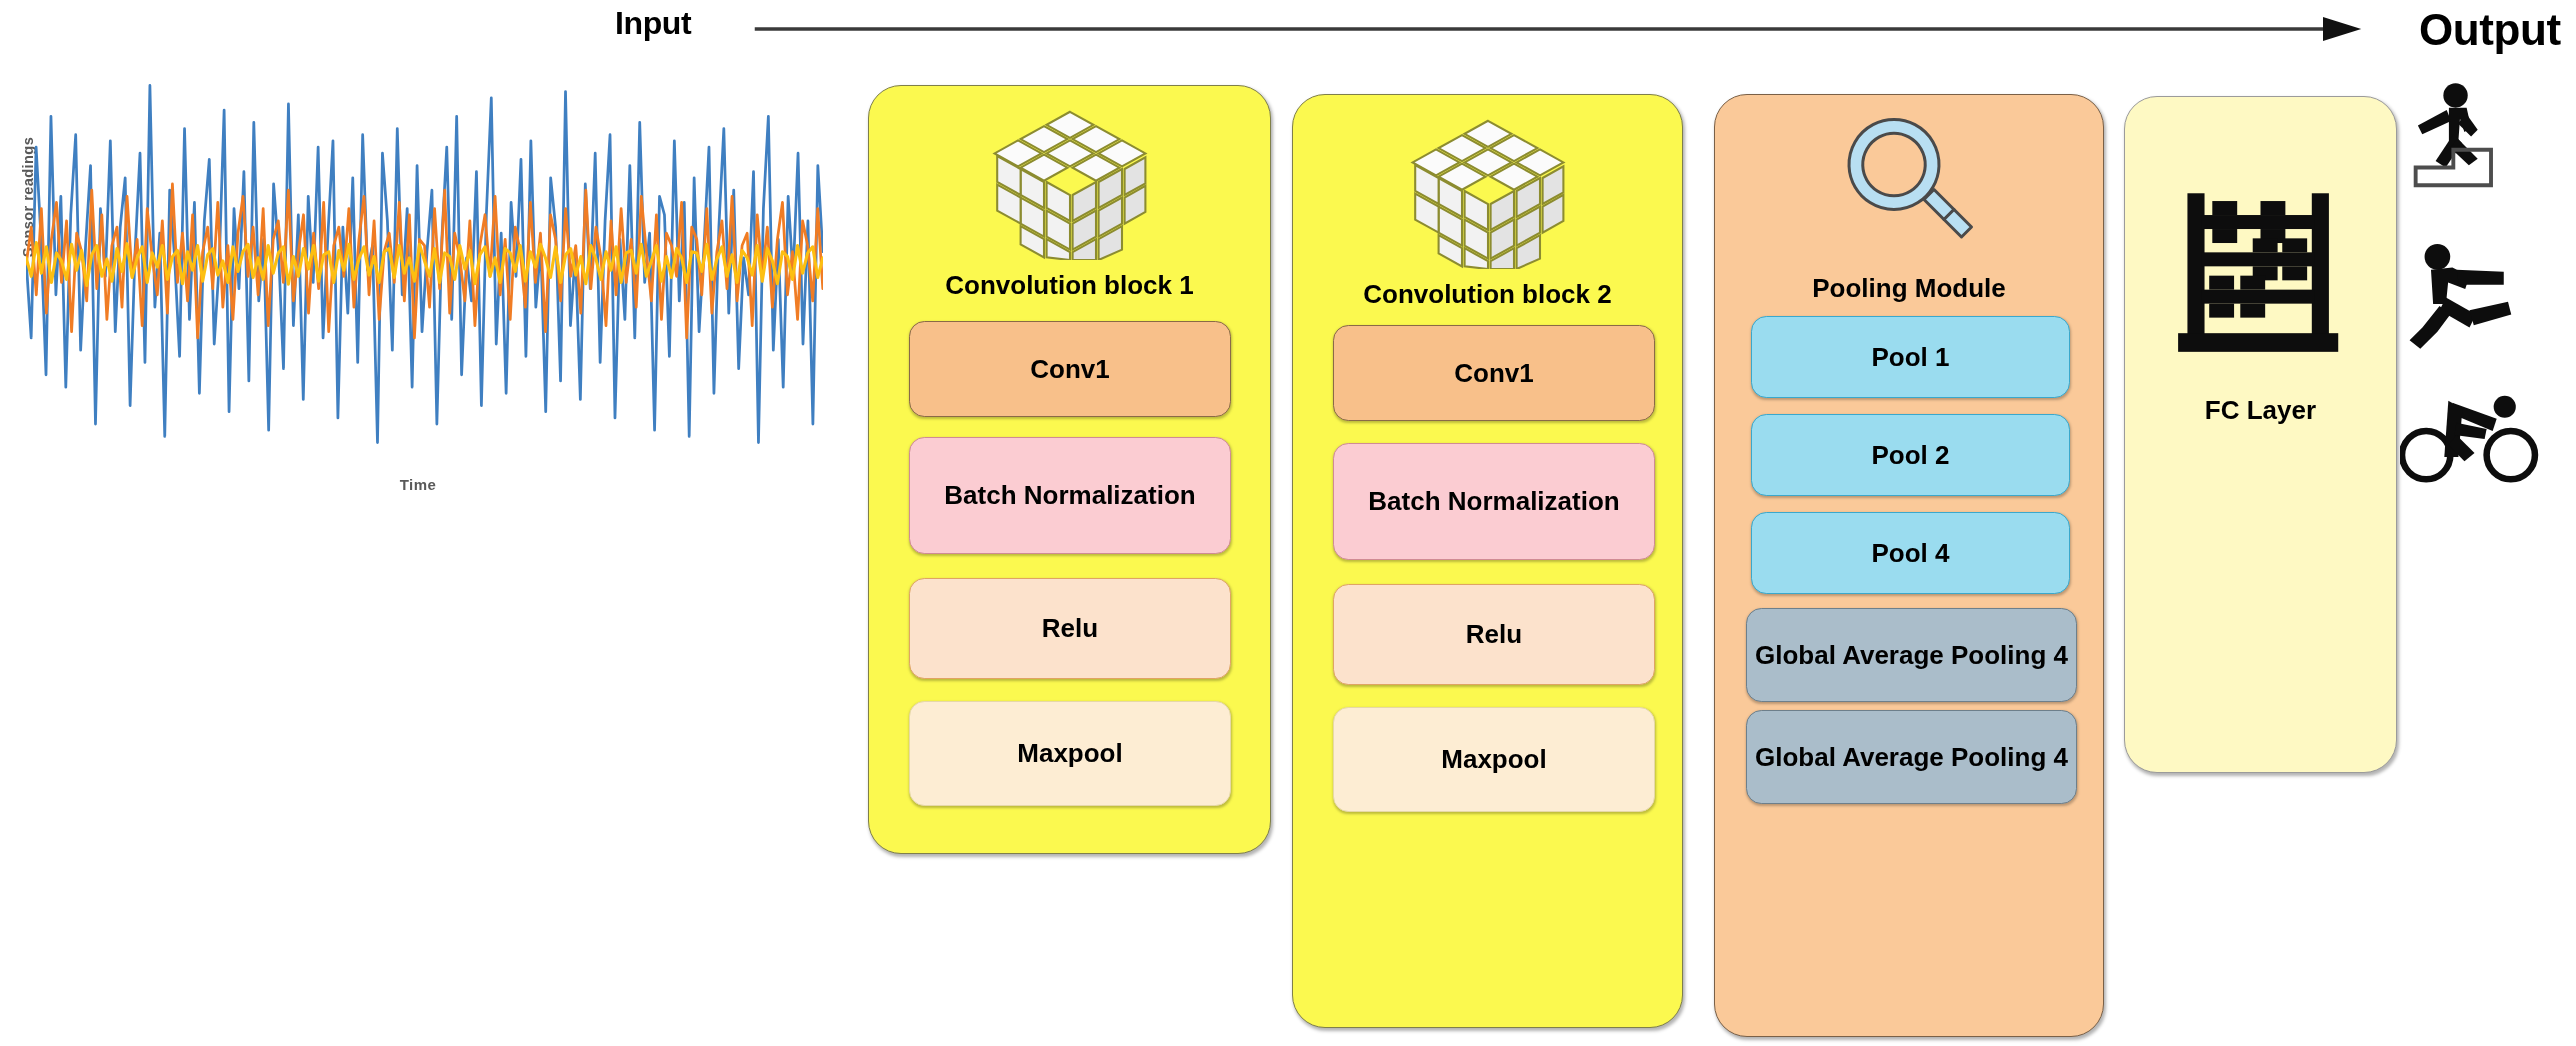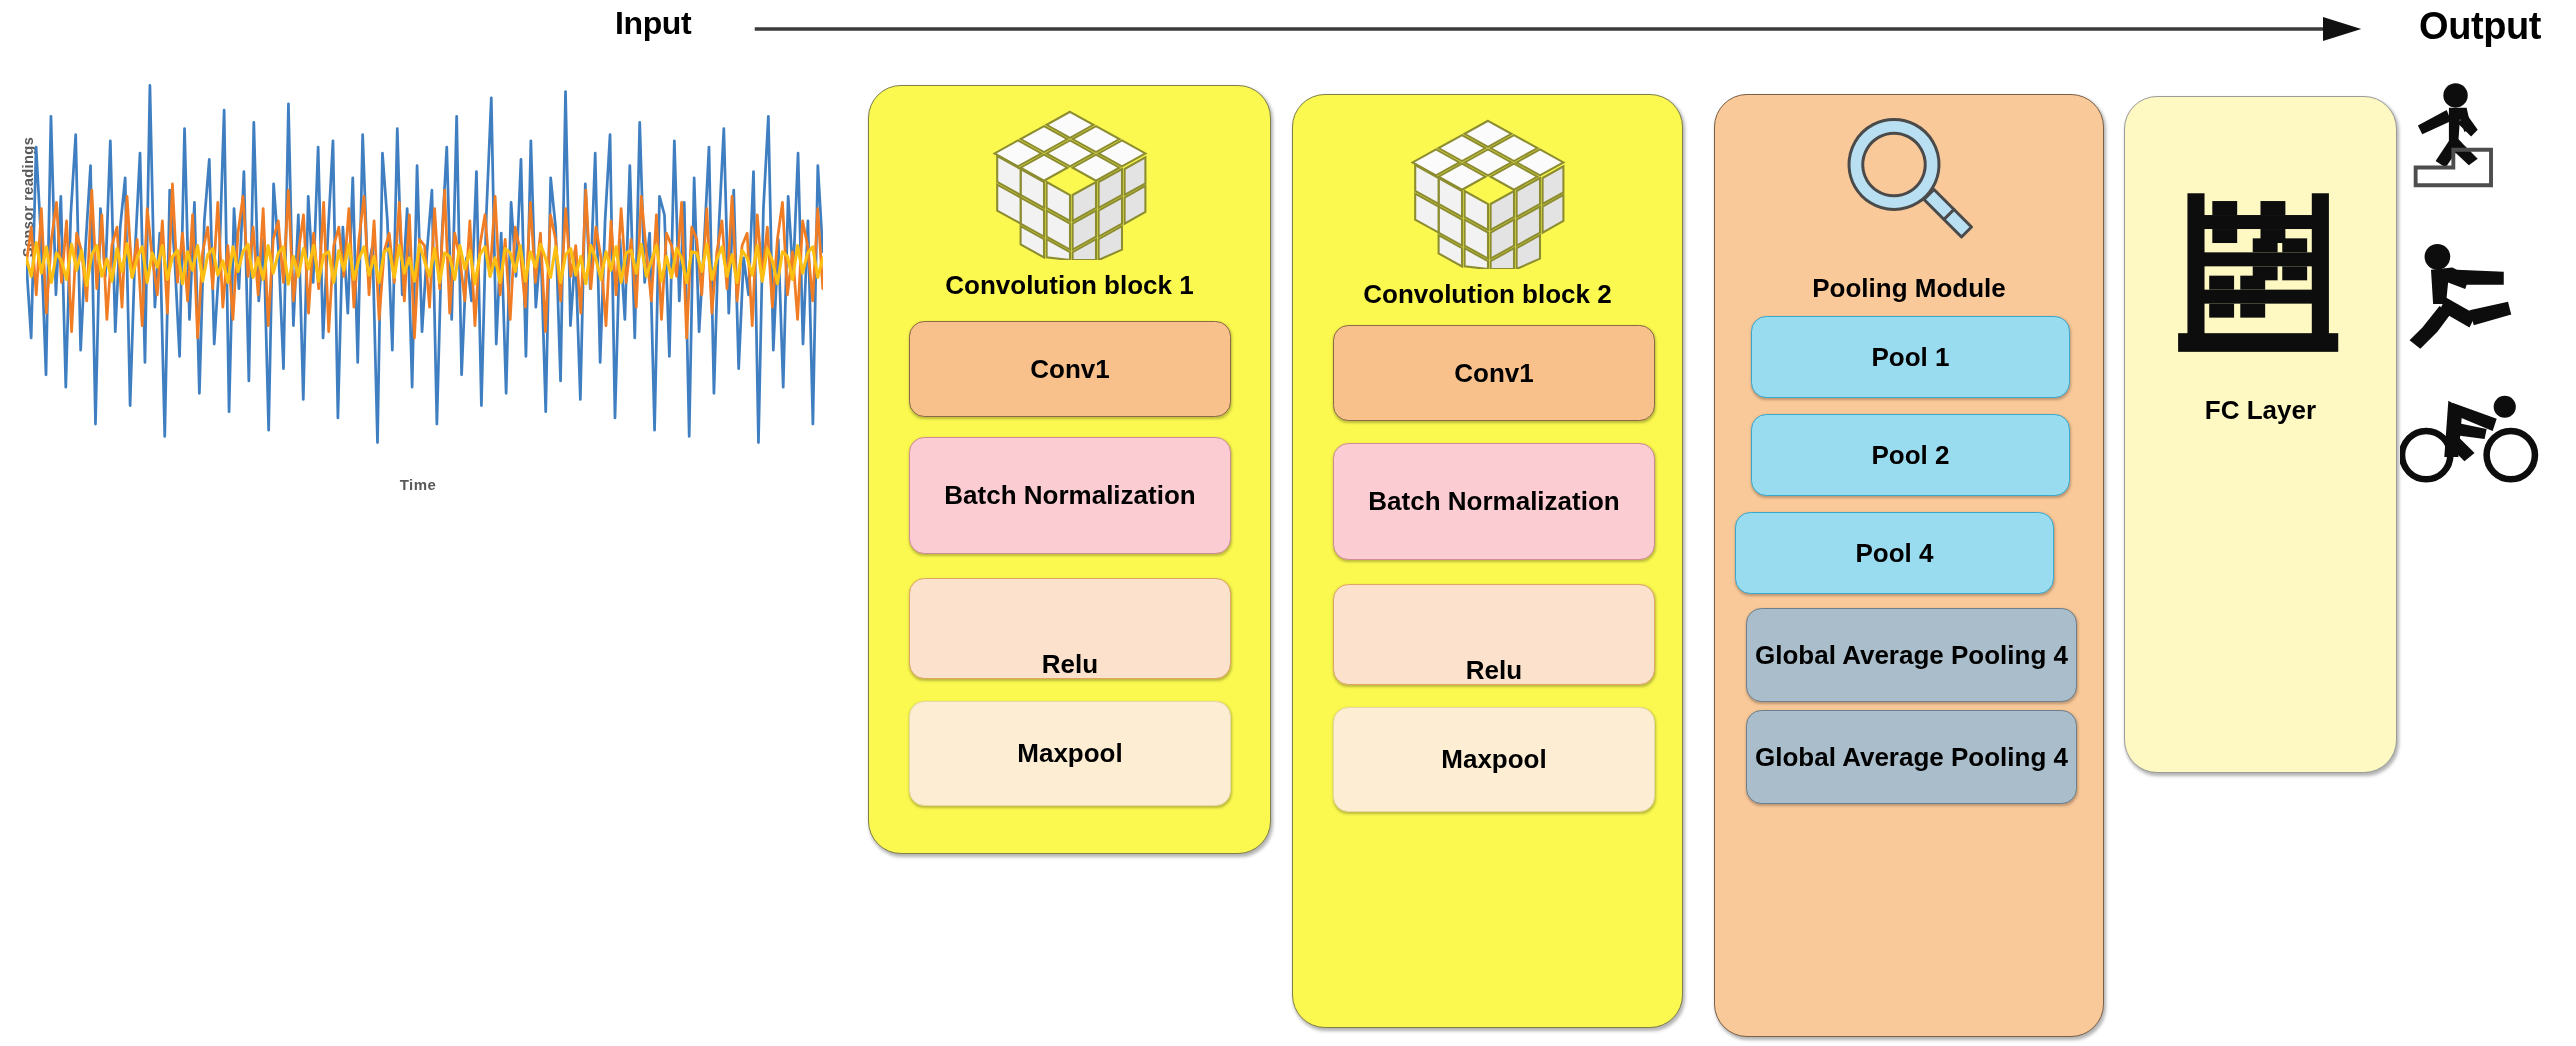--- a/index.html
+++ b/index.html
@@ -30,21 +30,21 @@
     top: 5.1px;
     font-size: 32px;
     font-weight: bold;
     color: #000000;
     letter-spacing: -0.4px;
   }
   #output-label {
     position: absolute;
     left: 2419px;
     top: 5.1px;
-    font-size: 38px;
+    font-size: 44px;
     font-weight: bold;
     color: #000000;
     letter-spacing: -0.4px;
   }
   #flow-arrow {
     position: absolute;
     left: 748px;
     top: 12px;
     width: 1620px;
     height: 34px;
@@ -141,21 +141,20 @@
     background: #f8c08a;
     border: 1.7px solid #8a6a47;
   }
   .lb-batchnorm {
     background: #fbccd2;
     border: 1.7px solid #d08b94;
   }
   .lb-relu {
     background: #fce2cc;
     border: 1.7px solid #e0a463;
-    align-items: flex-end;
   }
   .lb-maxpool {
     background: #fdedd3;
     border: 1.7px solid #e6d8a8;
   }
   .lb-pool {
     background: #9adcef;
     border: 1.7px solid #3aa8cc;
   }
   .lb-gap {
@@ -326,21 +325,21 @@
     </div>
 
     <div class="stage-title" style="top:178px;">Pooling Module</div>
 
     <div class="layer-box lb-pool" style="left:36px; top:221px; width:319px; height:82px;">
       <span>Pool 1</span>
     </div>
     <div class="layer-box lb-pool" style="left:36px; top:319px; width:319px; height:82px;">
       <span>Pool 2</span>
     </div>
-    <div class="layer-box lb-pool" style="left:20px; top:417px; width:319px; height:82px;">
+    <div class="layer-box lb-pool" style="left:36px; top:417px; width:319px; height:82px;">
       <span>Pool 4</span>
     </div>
     <div class="layer-box lb-gap" style="left:31px; top:513px; width:331px; height:94px;">
       <span>Global Average Pooling 4</span>
     </div>
     <div class="layer-box lb-gap" style="left:31px; top:615px; width:331px; height:94px;">
       <span>Global Average Pooling 4</span>
     </div>
   </div>
 

